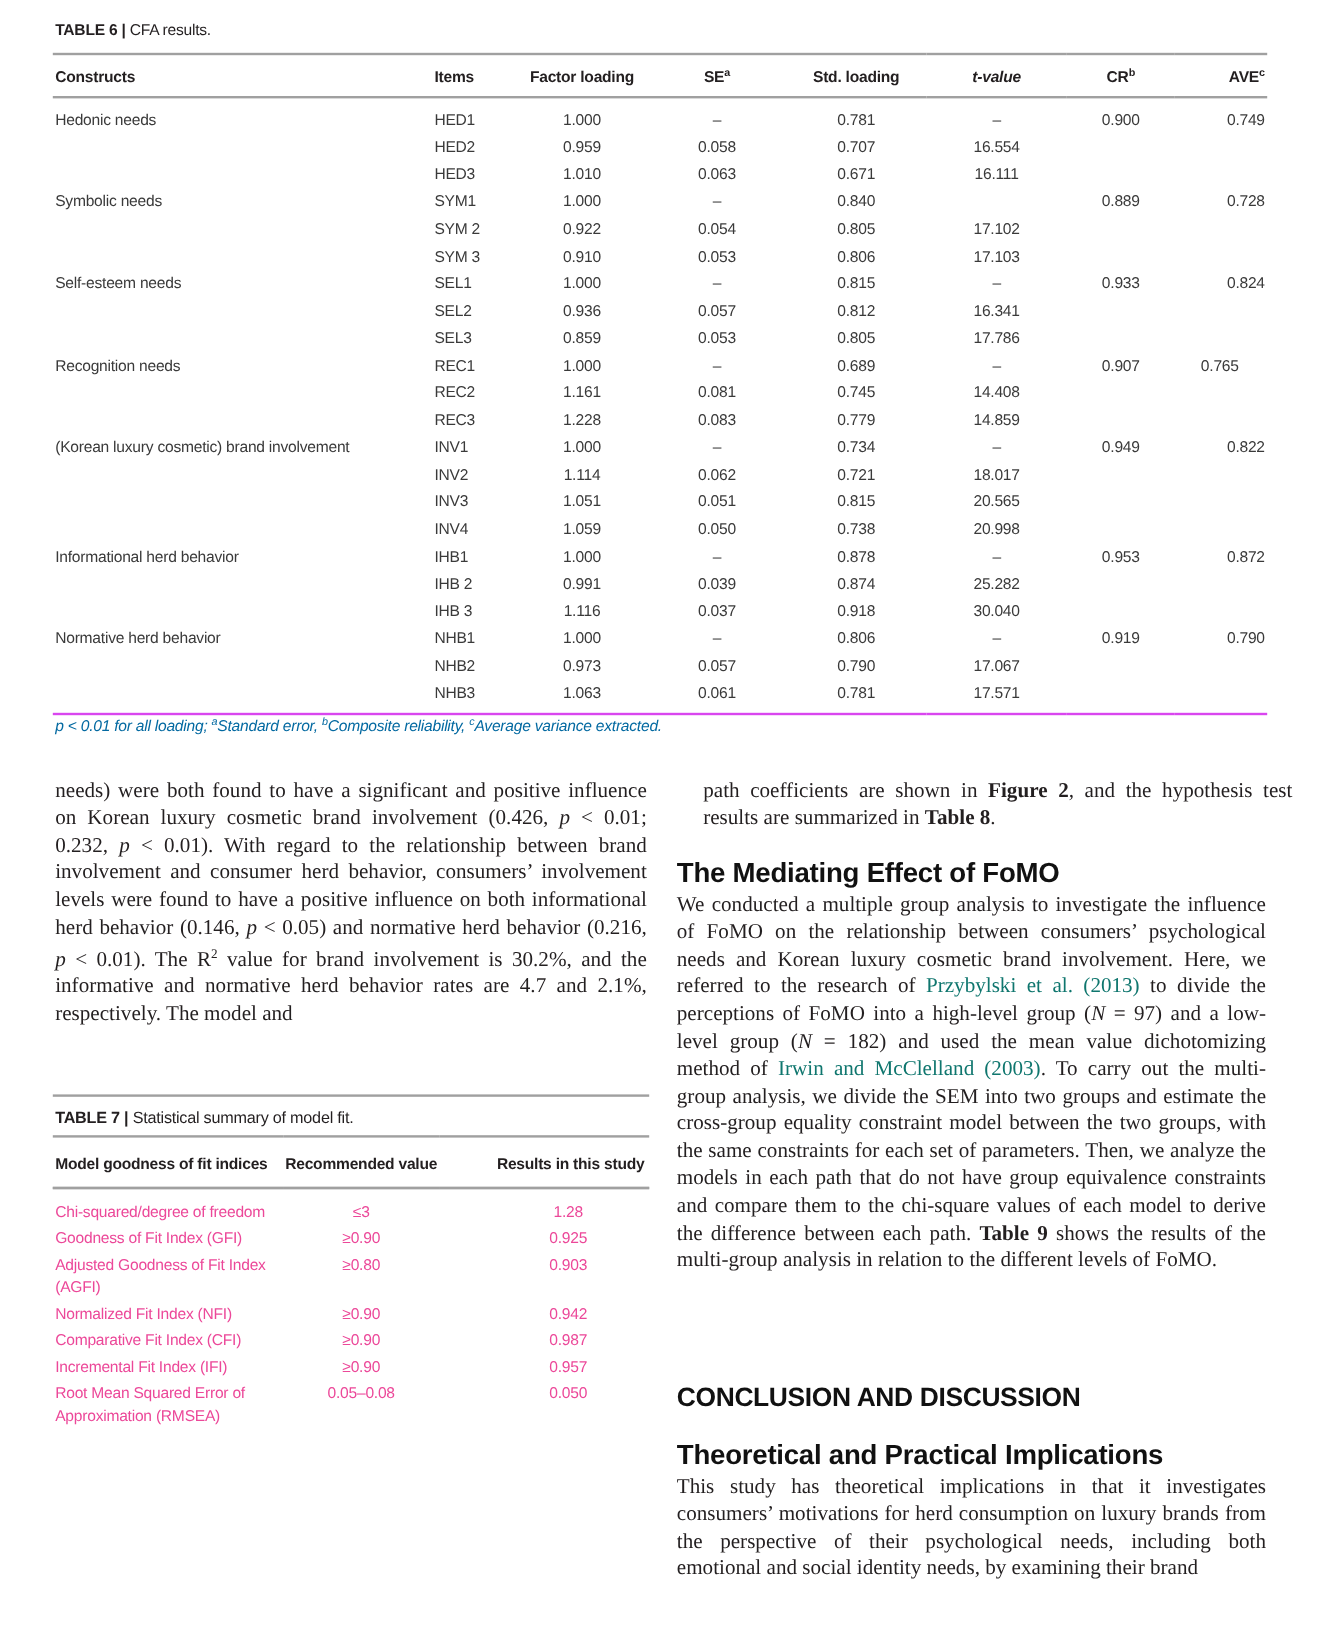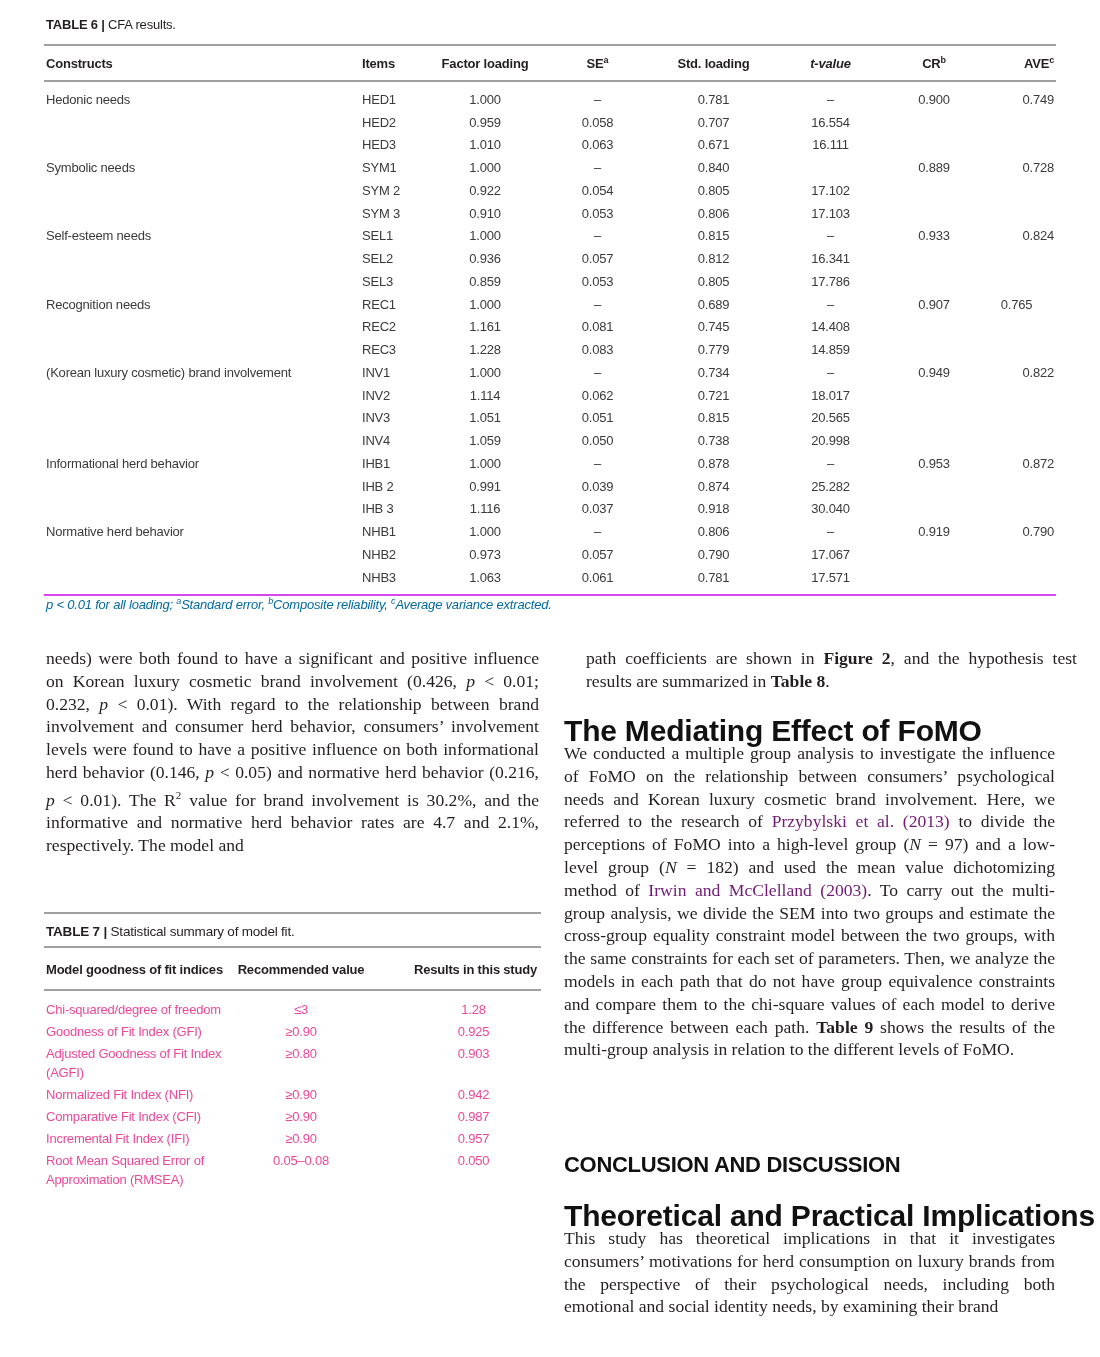--- a/index.html
+++ b/index.html
@@ -20,22 +20,22 @@
   .t6 tbody tr:last-child td { padding-bottom: 5px; }
   .t6 tbody { border-bottom: 2px solid #d946ef; }
   .t6 sup { font-size: 9px; }
   .t6-foot { position: absolute; left: 46px; top: 596px; font-size: 13px; font-style: italic; letter-spacing: -0.2px; color: #0369a1; }
   .t6-foot sup { font-size: 9px; }
 
   
   .para { position: absolute; font-size: 17.6px; line-height: 22.8px; text-align: justify; color: #231f20; }
   .para i { font-style: italic; }
   .para b { font-weight: bold; }
-  .ref { color: #701a75; margin-top: 42px; }
-  .h2 { position: absolute; font-weight: bold; font-size: 30px; letter-spacing: -0.2px; color: #111; }
+  .ref { color: #0f766e; margin-top: 42px; }
+  .h2 { position: absolute; font-weight: bold; font-size: 23px; letter-spacing: -0.2px; color: #111; }
   .h1 { position: absolute; font-weight: bold; font-size: 22px; letter-spacing: -0.3px; color: #111; }
 
   
   .t7-rule { position: absolute; left: 44px; top: 912px; width: 497px; border-top: 2px solid #a0a0a0; }
   .t7-caption { position: absolute; left: 46px; top: 924px; font-size: 13.5px; letter-spacing: -0.2px; }
   .t7 { position: absolute; left: 44px; top: 946px; width: 497px; border-collapse: collapse; font-size: 13px; letter-spacing: -0.2px; }
   .t7 thead tr { border-top: 2px solid #a0a0a0; border-bottom: 2px solid #a0a0a0; }
   .t7 th { font-weight: bold; text-align: left; padding: 12px 0 10px 2px; vertical-align: top; line-height: 19px; }
   .t7 th.c2 { text-align: center; padding-left: 0; }
   .t7 th.c3 { text-align: right; padding-right: 4px; }

